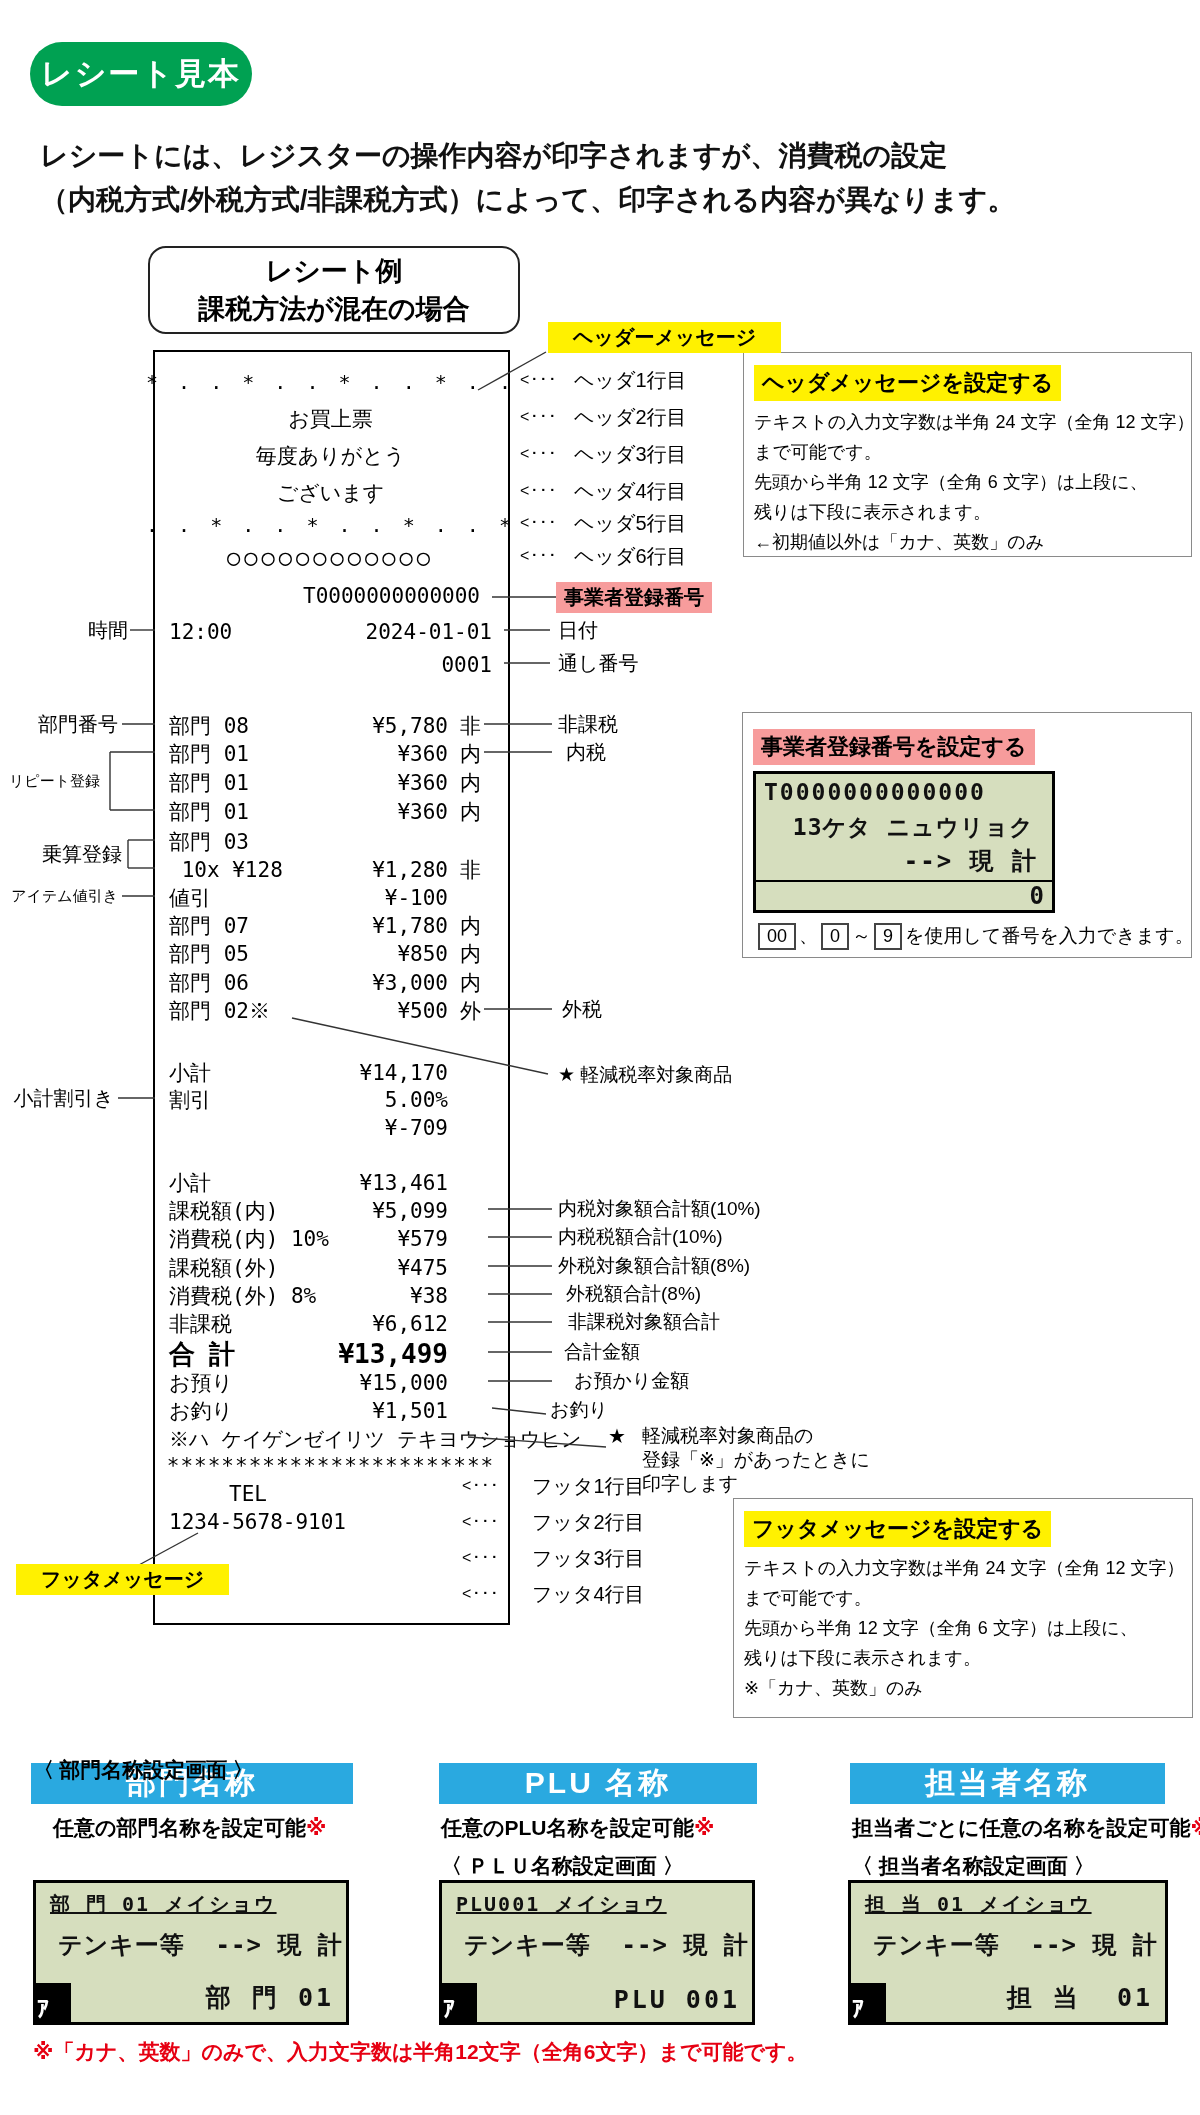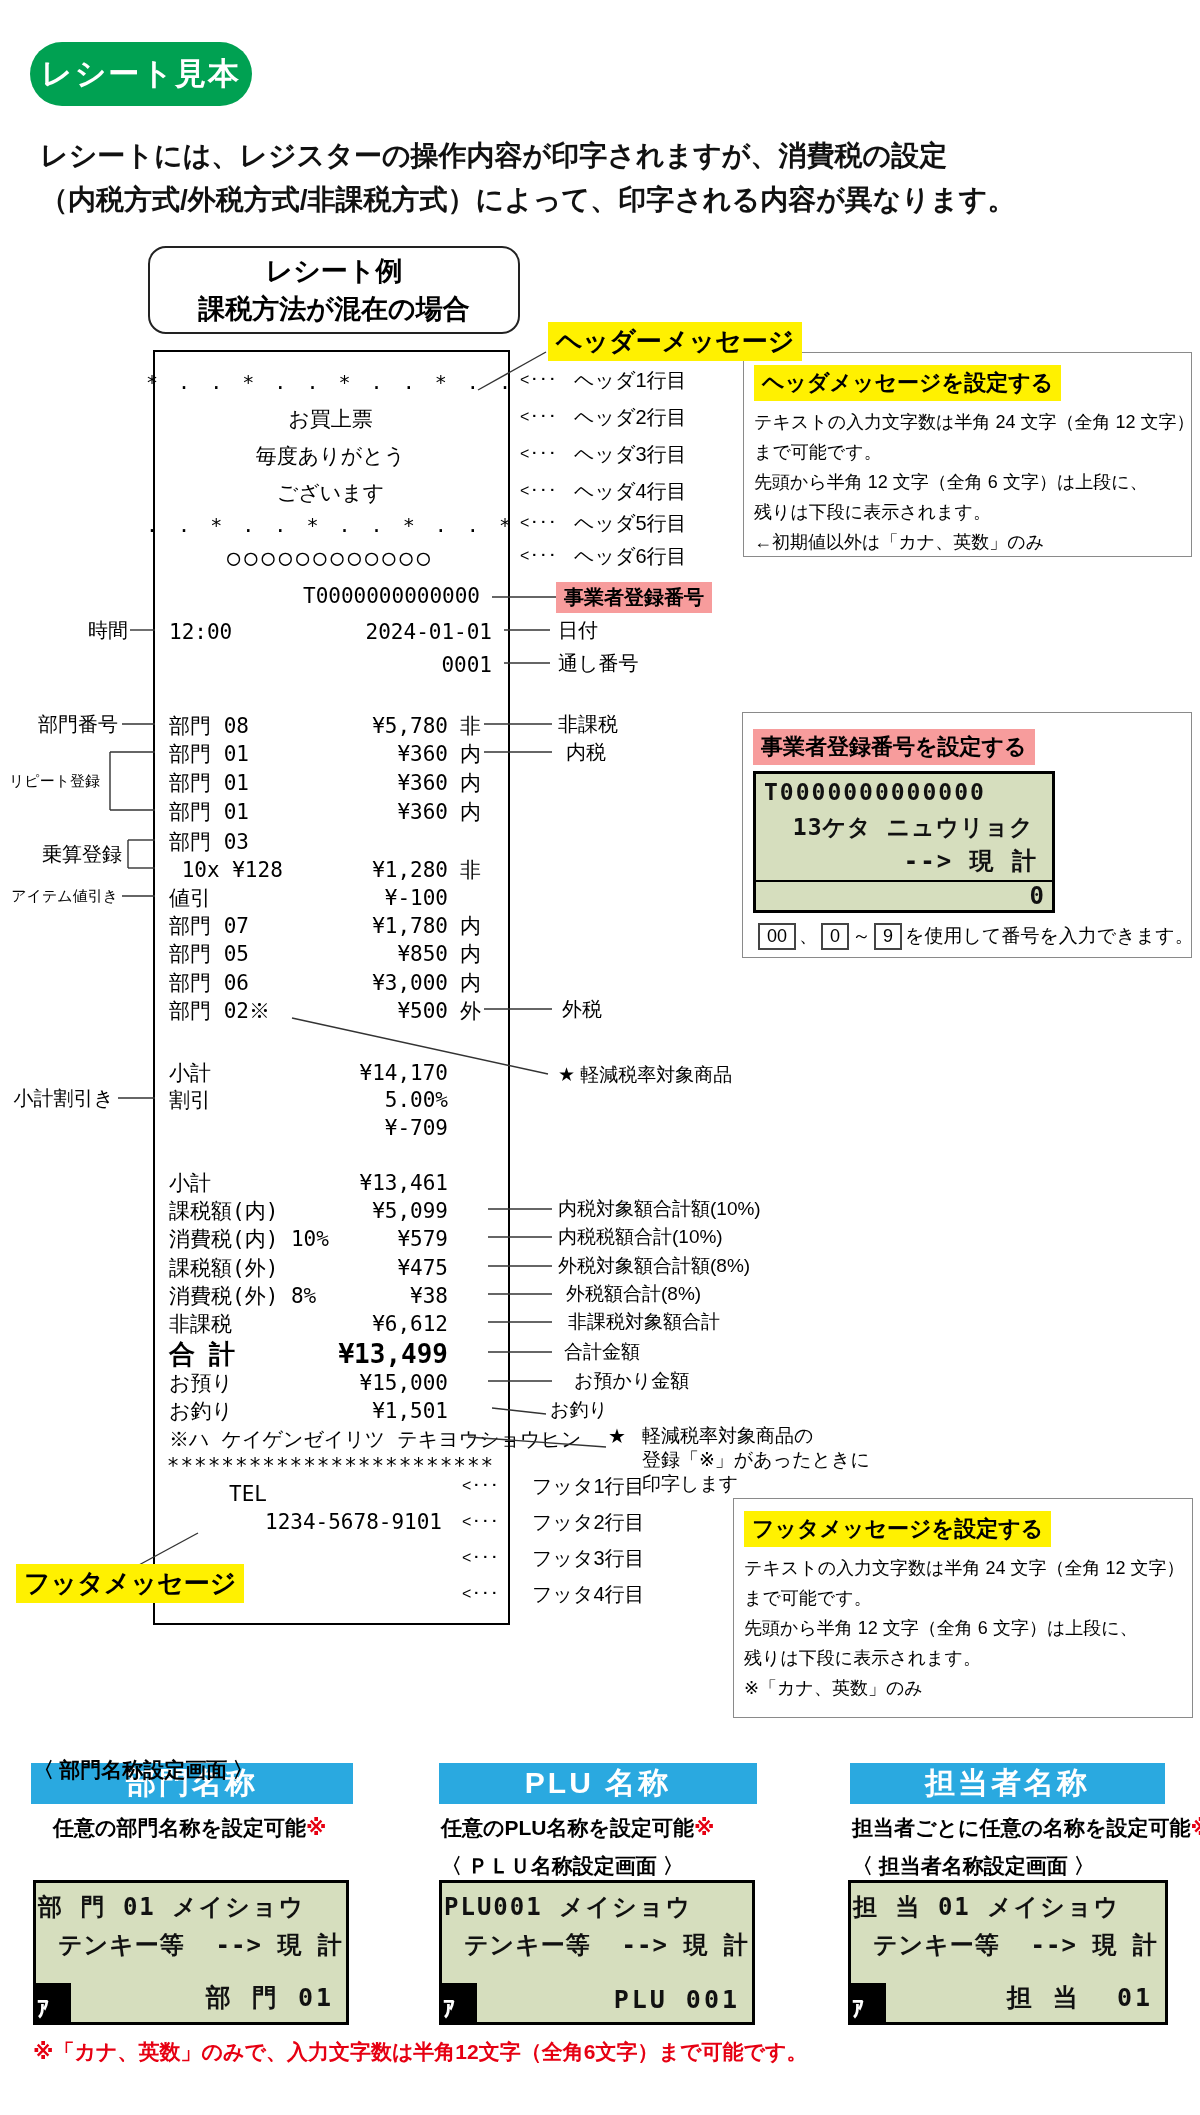--- a/index.html
+++ b/index.html
@@ -30,21 +30,21 @@
   .stars24 { letter-spacing:1px; font-size:21px; }
   .r-big   { font-size:26px; font-weight:bold; }
   .r-big .rn { letter-spacing:14px; }
   .r-sm    { font-size:20px; }
 
   
   .lab { position:absolute; font-size:20px; color:#000; white-space:nowrap; z-index:10; height:28px; line-height:28px; }
   .lab-r { text-align:right; }
   .lab-sm { font-size:15px; }
   .arrow { position:absolute; font-size:16px; letter-spacing:1px; color:#000; z-index:10; height:26px; line-height:26px; }
-  .tag-y { position:absolute; background:#fff100; font-size:26px; font-weight:bold; padding:2px 8px; z-index:11; white-space:nowrap; }
+  .tag-y { position:absolute; background:#fff100; font-size:20px; font-weight:bold; padding:2px 25px; z-index:11; white-space:nowrap; }
   .tag-p { position:absolute; background:#f79c9c; font-size:20px; font-weight:bold; padding:2px 8px; z-index:11; white-space:nowrap; }
   .star-block { position:absolute; z-index:10; font-size:19px; line-height:24px; white-space:nowrap; }
 
   
   .info-box { position:absolute; border:1px solid #8a8a8a; background:#fff; z-index:9; }
   .ib-title-y { display:inline-block; background:#fff100; font-size:22px; font-weight:bold; padding:3px 8px; margin:12px 0 4px 10px; }
   .ib-title-p { display:inline-block; background:#f79c9c; font-size:22px; font-weight:bold; padding:3px 8px; margin:16px 0 4px 10px; }
   .ib-body { padding:2px 10px; }
   .ib-line { font-size:18px; line-height:30px; white-space:nowrap; }
 
@@ -58,21 +58,21 @@
   .keycap { display:inline-block; border:2px solid #444; padding:0 7px; margin:0 3px; line-height:23px; font-size:18px; background:#fff; }
   .keycap-line { position:absolute; left:12px; font-size:19px; white-space:nowrap; }
 
   
   .p-head { position:absolute; height:41px; background:#2aa9e0; color:#fff; font-size:30px; font-weight:bold;
             display:flex; align-items:center; justify-content:center; letter-spacing:3px; }
   .p-cap { position:absolute; font-size:21px; font-weight:600; white-space:nowrap; }
   .p-screen { position:absolute; font-size:21px; font-weight:600; white-space:nowrap; }
   .p-lcd { position:absolute; width:316px; height:145px; background:#d6debe; border:3px solid #000;
            font-family:"DejaVu Sans Mono","Liberation Mono",monospace; font-weight:bold; color:#111; }
-  .p-lcd .l1 { position:absolute; left:2px; top:8px; font-size:24px; letter-spacing:2px; white-space:pre; }
+  .p-lcd .l1 { position:absolute; left:14px; top:8px; font-size:20px; letter-spacing:2px; white-space:pre;text-decoration:underline; }
   .p-lcd .l2 { position:absolute; left:22px; top:46px; font-size:24px; letter-spacing:1px; white-space:pre; }
   .p-lcd .val { position:absolute; right:12px; bottom:8px; font-size:25px; letter-spacing:3px; white-space:pre; }
   .p-lcd .corner { position:absolute; left:-3px; bottom:-3px; width:38px; height:42px; background:#000; color:#fff;
                    display:flex; align-items:flex-end; justify-content:flex-start; font-size:24px; padding:2px 4px; }
   .red { color:#e60012; }
   .p-note { position:absolute; left:33px; top:2038px; font-size:21px; font-weight:bold; color:#e60012; white-space:nowrap; }
 
   svg.wires { position:absolute; left:0; top:0; z-index:6; pointer-events:none; }
 </style>
 </head>
@@ -153,21 +153,21 @@
       <div class="r-row" style="top: 873px;"><span class="rn">消費税(内) 10%</span><span class="ra">¥579</span><span class="rt"></span></div>
       <div class="r-row" style="top: 902px;"><span class="rn">課税額(外)</span><span class="ra">¥475</span><span class="rt"></span></div>
       <div class="r-row" style="top: 930px;"><span class="rn">消費税(外) 8%</span><span class="ra">¥38</span><span class="rt"></span></div>
       <div class="r-row" style="top: 958px;"><span class="rn">非課税</span><span class="ra">¥6,612</span><span class="rt"></span></div>
       <div class="r-row r-big" style="top: 988px;"><span class="rn">合計</span><span class="ra">¥13,499</span><span class="rt"></span></div>
       <div class="r-row" style="top: 1017px;"><span class="rn">お預り</span><span class="ra">¥15,000</span><span class="rt"></span></div>
       <div class="r-row" style="top: 1045px;"><span class="rn">お釣り</span><span class="ra">¥1,501</span><span class="rt"></span></div>
       <div class="r-row r-sm" style="top: 1073px;"><span>※ハ ケイゲンゼイリツ テキヨウショウヒン</span></div>
       <div class="r-row r-center stars24" style="top: 1100px;"><span>************************</span></div>
       <div class="r-row" style="top: 1128px;"><span style="margin-left: 60px;">TEL</span></div>
-      <div class="r-row" style="top: 1156px;"><span style="margin-left: 96px;">1234-5678-9101</span></div>
+      <div class="r-row" style="top: 1156px;"><span style="">1234-5678-9101</span></div>
     </div>
 
   <div class="tag-y" style="left:548px; top:322px;">ヘッダーメッセージ</div>
   <div class="tag-p" style="left:556px; top:582px;">事業者登録番号</div>
   <div class="tag-y" style="left:16px; top:1564px;">フッタメッセージ</div>
 
   <div class="star-block" style="left:608px; top:1424px;">
     <div style="display:flex; gap:16px;">
       <span style="font-size:20px;">★</span>
       <span>

